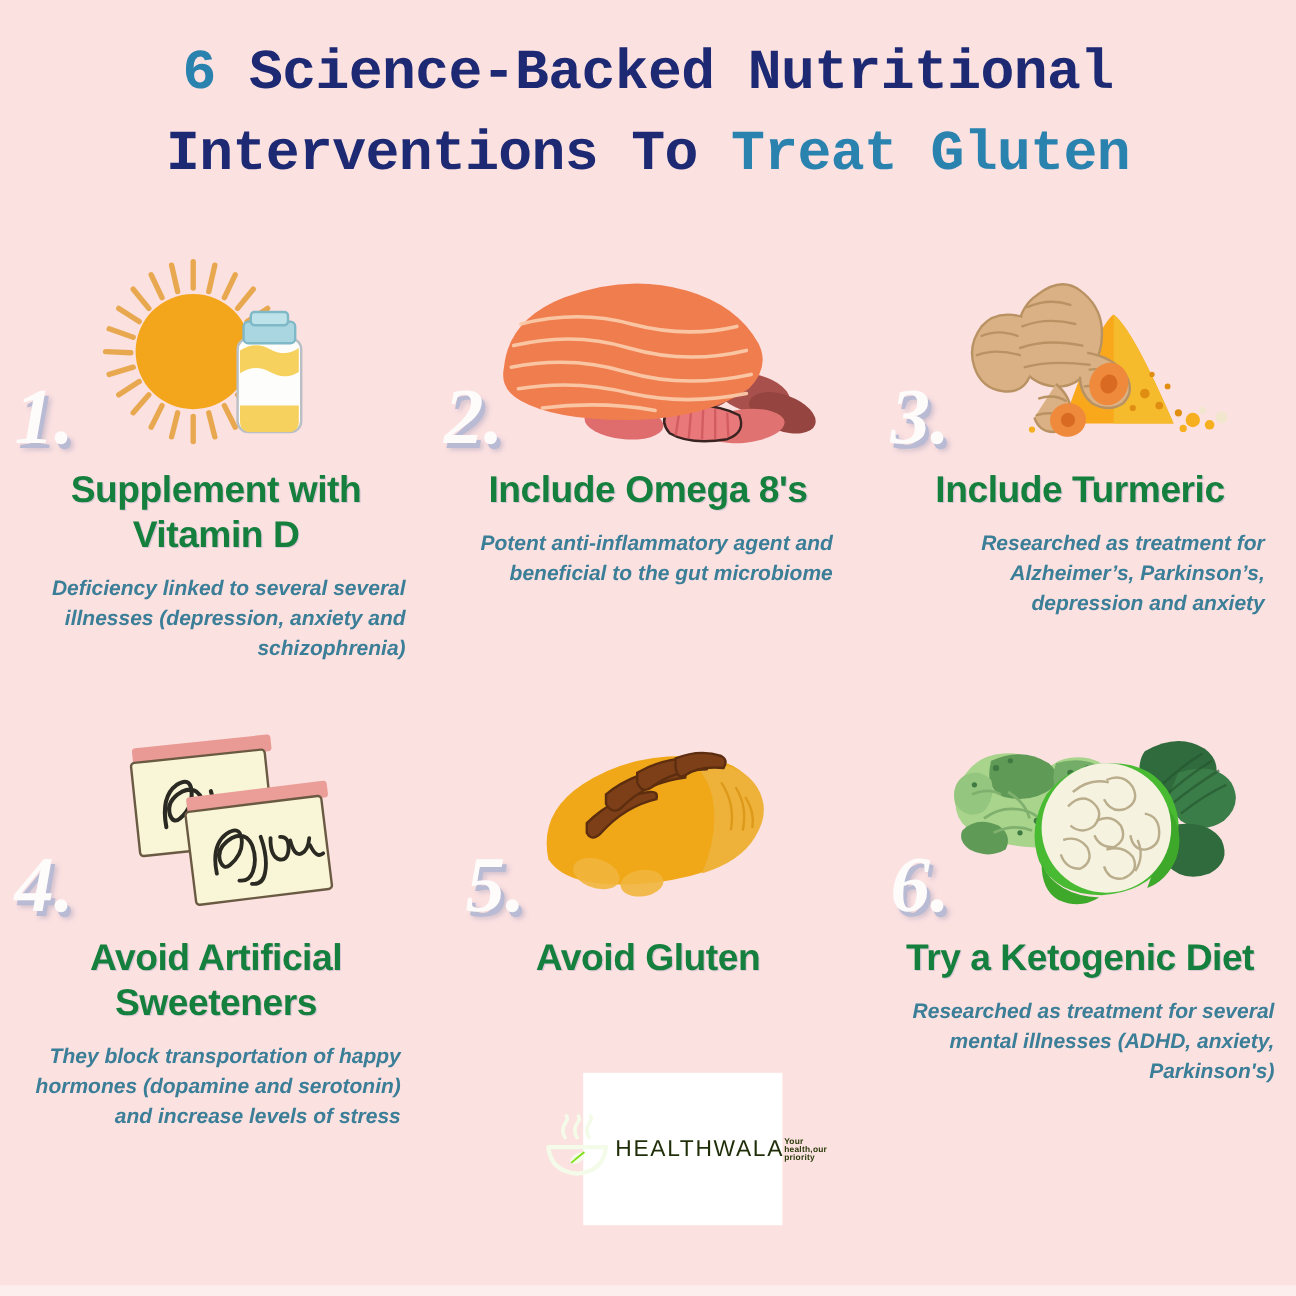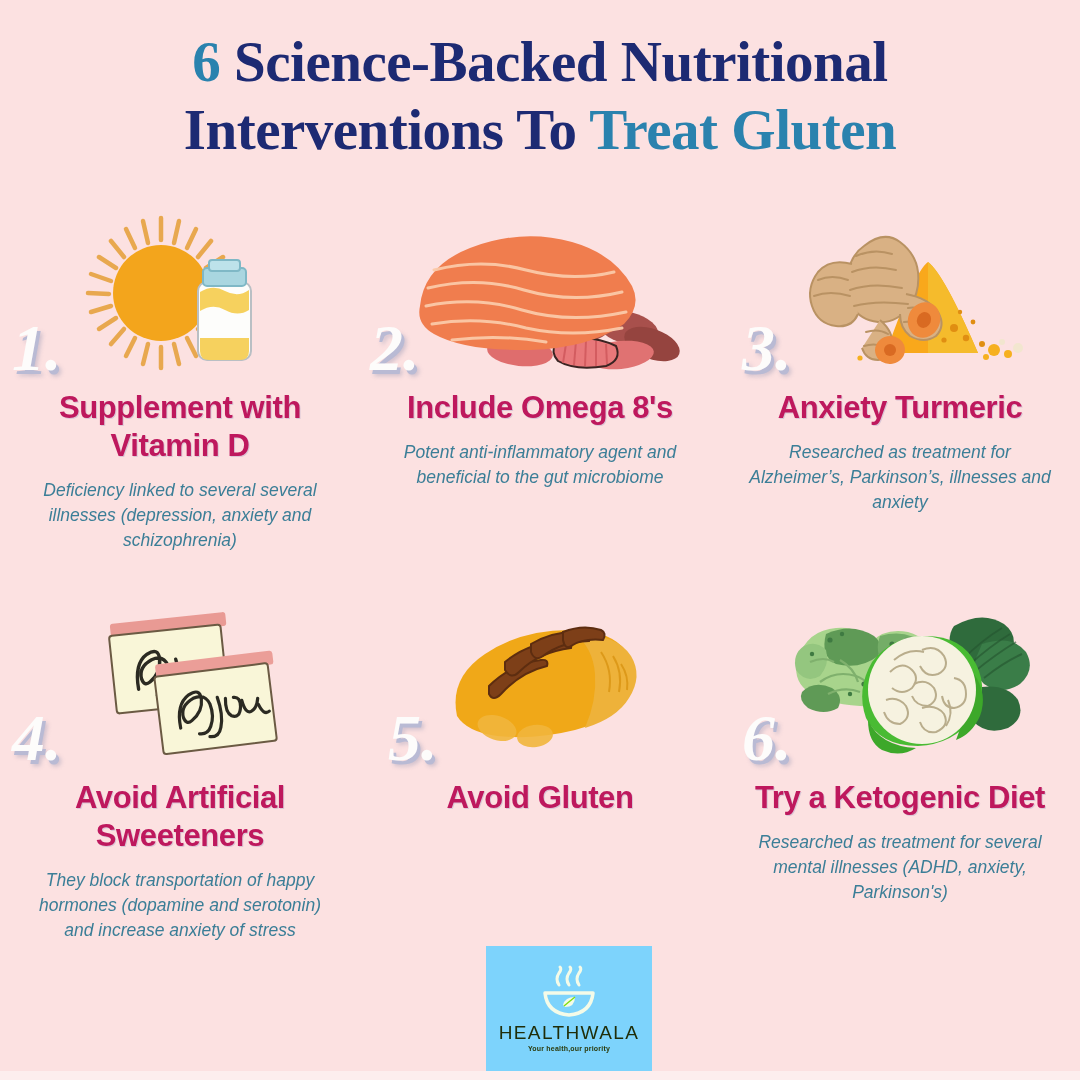--- a/index.html
+++ b/index.html
@@ -25,23 +25,23 @@
 
   
   .title-block {
     position: absolute;
     top: 28px;
     left: 0;
     width: 1080px;
     text-align: center;
   }
   .title-line {
-    font-family: Liberation Serif, serif;
+    font-family: Liberation Mono, monospace;
     font-weight: bold;
-    font-size: 57px;
+    font-size: 47px;
     line-height: 68px;
     letter-spacing: -0.5px;
     color: #1d2a73;
     white-space: nowrap;
   }
   .title-accent { color: #2a82ae; }
 
   
   .grid {
     position: absolute;
@@ -76,31 +76,31 @@
     z-index: 5;
     pointer-events: none;
   }
   .card-title {
     margin-top: 14px;
     text-align: center;
     font-family: "Liberation Sans", sans-serif;
     font-weight: bold;
     font-size: 31px;
     line-height: 38px;
-    color: #be185d;
+    color: #15803d;
     letter-spacing: -0.4px;
     text-shadow: 1px 1px 0 rgba(120,120,180,0.25);
     padding: 0 12px;
   }
   .card-desc {
     margin-top: 13px;
-    text-align: center;
+    text-align: right;
     font-family: "Liberation Sans", sans-serif;
     font-style: italic;
-    font-weight: normal;
+    font-weight: bold;
     font-size: 17.5px;
     line-height: 25px;
     color: #3b7e97;
     padding: 0 26px;
   }
 
   
   .c1 .num { left: 12px; }
   .c2 .num { left: 10px; }
   .c3 .num { left: 22px; }
@@ -112,26 +112,26 @@
   .c5 .card-desc { padding: 0 14px; }
   .c6 .card-desc { padding: 0 18px; }
   .c1 .card-desc { padding: 0 22px; }
 
   svg { display: block; overflow: visible; }
 
   
   .logo {
     position: absolute;
     left: 486px;
-    top: 946px;
+    top: 894px;
     width: 166px;
     height: 127px;
-    background: #7dd3fc;
+    background: #ffffff;
     display: flex;
-    flex-direction: column;
+    flex-direction: row;
     align-items: center;
     justify-content: center;
   }
   .logo-mark { margin-bottom: 2px; }
   .logo-name {
     font-family: "Liberation Sans", sans-serif;
     font-size: 19px;
     letter-spacing: 1.4px;
     color: #1f2d08;
     font-weight: normal;
@@ -289,22 +289,22 @@
             <path d="M136 112 Q150 110 166 116"></path>
             <path d="M98 122 Q110 118 120 124"></path>
             <path d="M96 136 Q108 132 120 138"></path>
           </g>
           <ellipse cx="156" cy="110" rx="16" ry="18" fill="#ef8a3c" transform="rotate(22 156 110)"></ellipse>
           <ellipse cx="156" cy="110" rx="7" ry="8" fill="#d96a22" transform="rotate(22 156 110)"></ellipse>
           <ellipse cx="122" cy="140" rx="15" ry="14" fill="#ef8a3c" transform="rotate(-10 122 140)"></ellipse>
           <ellipse cx="122" cy="140" rx="6" ry="6" fill="#d96a22"></ellipse>
         </svg>
       </div>
-      <div class="card-title">Anxiety Turmeric</div>
-      <div class="card-desc">Researched as treatment for Alzheimer’s, Parkinson’s, illnesses and anxiety</div>
+      <div class="card-title">Include Turmeric</div>
+      <div class="card-desc">Researched as treatment for Alzheimer’s, Parkinson’s, depression and anxiety</div>
     </div>
 
     <div class="card c4">
       <div class="art-wrap">
         <span class="num">4.</span>
         <svg width="215" height="165" viewBox="0 0 215 165">
           <g transform="rotate(-6 96 72)">
             <rect x="42" y="18" width="116" height="14" rx="3" fill="#e99a94"></rect>
             <rect x="40" y="30" width="112" height="78" rx="3" fill="#f9f6d8" stroke="#6b5a43" stroke-width="2"></rect>
             <path d="M64 86 Q62 60 76 52 Q88 46 88 58 Q88 72 76 80 Q70 84 68 76 Q66 64 80 58 Q92 54 96 66 Q99 78 94 88 Q90 96 82 94" fill="none" stroke="#2b2a22" stroke-width="3.4" stroke-linecap="round"></path>
@@ -315,21 +315,21 @@
             <rect x="86" y="70" width="114" height="78" rx="3" fill="#f9f6d8" stroke="#6b5a43" stroke-width="2"></rect>
             <path d="M106 124 Q104 100 118 92 Q130 86 130 98 Q130 110 118 118 Q112 122 110 114 Q108 102 122 96 Q134 92 138 104 Q141 116 136 126 Q132 134 124 132" fill="none" stroke="#2b2a22" stroke-width="3.2" stroke-linecap="round"></path>
             <path d="M146 98 Q150 116 146 128 Q143 138 134 136" fill="none" stroke="#2b2a22" stroke-width="3.2" stroke-linecap="round"></path>
             <path d="M154 100 Q152 114 158 118 Q166 122 168 110 Q169 100 162 100" fill="none" stroke="#2b2a22" stroke-width="3.2" stroke-linecap="round"></path>
             <path d="M170 104 Q172 118 178 116 Q184 114 186 104" fill="none" stroke="#2b2a22" stroke-width="3.2" stroke-linecap="round"></path>
             <path d="M186 110 Q190 122 196 118" fill="none" stroke="#2b2a22" stroke-width="3.2" stroke-linecap="round"></path>
           </g>
         </svg>
       </div>
       <div class="card-title">Avoid Artificial Sweeteners</div>
-      <div class="card-desc">They block transportation of happy hormones (dopamine and serotonin) and increase anxiety of stress</div>
+      <div class="card-desc">They block transportation of happy hormones (dopamine and serotonin) and increase levels of stress</div>
     </div>
 
     <div class="card c5">
       <div class="art-wrap">
         <span class="num">5.</span>
         <svg width="230" height="165" viewBox="0 0 230 165">
           <path d="M32 116 Q24 78 60 54 Q96 30 144 30 Q186 30 202 52 Q216 72 202 96 Q188 120 150 130 Q110 140 72 136 Q42 132 32 116 Z" fill="#f0a818"></path>
           <path d="M150 34 Q192 34 206 56 Q218 76 204 98 Q192 118 160 128 Q172 100 170 74 Q168 48 150 34 Z" fill="#eeb23a"></path>
           <g fill="#f2b63c" opacity="0.9">
             <ellipse cx="72" cy="128" rx="20" ry="12" transform="rotate(18 72 128)"></ellipse>

